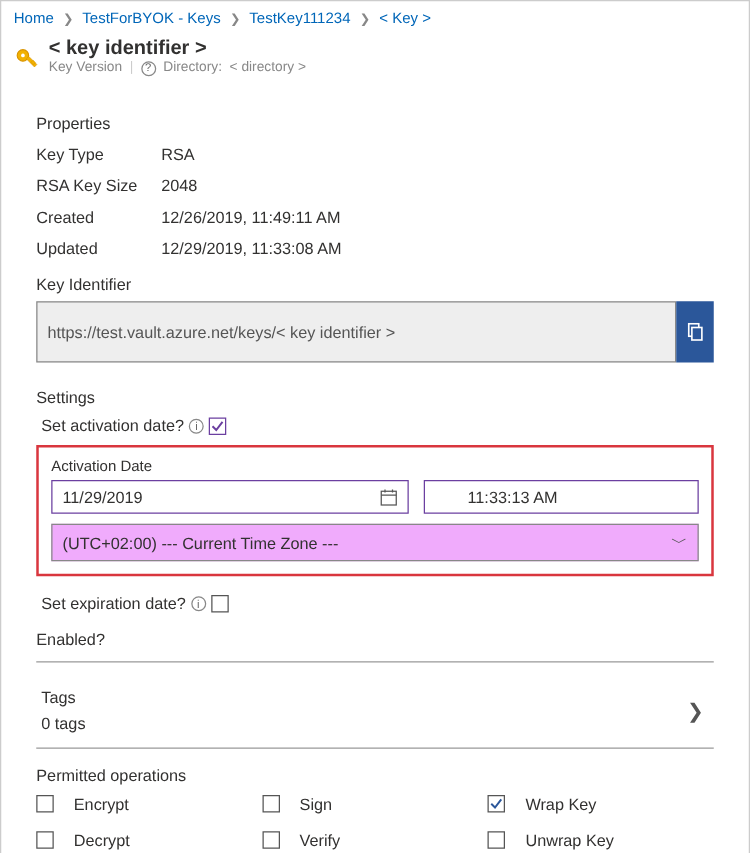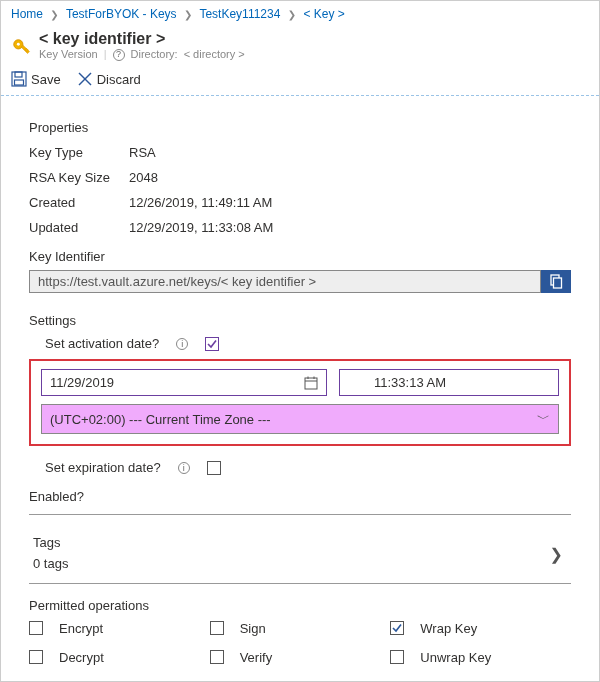--- a/index.html
+++ b/index.html
@@ -24,25 +24,25 @@
   .cmdbar { display: flex; gap: 16px; padding: 4px 10px 8px 10px; border-bottom: 1px dashed #9ac3e6; }
   .cmd { display: flex; align-items: center; gap: 4px; color: #323130; font-size: 13px; cursor: pointer; }
   .cmd svg { width: 16px; height: 16px; }
   .content { padding: 16px 28px; }
   .section-h { font-size: 13px; font-weight: 400; color: #323130; margin: 8px 0 10px 0; }
   .prop-row { display: flex; margin: 10px 0; font-size: 13px; }
   .prop-label { width: 100px; color: #323130; }
   .prop-value { color: #323130; }
   .field-label { margin: 14px 0 6px 0; font-size: 13px; }
   .id-row { display: flex; align-items: stretch; }
-  .id-input { flex: 1; background: #eee; border: 1px solid #888; padding: 3px 8px; font-size: 13px; color: #555; }
+  .id-input { flex: 1; background: #eee; border: 1px solid #888; padding: 16px 8px; font-size: 13px; color: #555; }
   .copy-btn { width: 30px; background: #2b579a; display: flex; align-items: center; justify-content: center; }
   .copy-btn svg { width: 16px; height: 16px; }
   .settings-h { margin-top: 20px; margin-bottom: 8px; }
-  .inline-setting { display: flex; align-items: center; gap: 17px; margin: 6px 16px; }
+  .inline-setting { display: flex; align-items: center; gap: 4px; margin: 6px 4px; }
   .check { width: 14px; height: 14px; border: 1px solid #555; display: inline-flex; align-items: center; justify-content: center; }
   .check.purple { border-color: #6b3fa0; }
   .check svg { width: 12px; height: 12px; }
   .highlight-box { border: 2px solid #d9363e; padding: 8px 10px 10px 10px; margin: 8px 0 14px 0; }
   .hl-label { font-size: 12px; color: #323130; margin-bottom: 4px; }
   .date-row { display: flex; gap: 12px; margin-bottom: 8px; }
   .input-box { border: 1px solid #6b3fa0; padding: 5px 8px; display: flex; align-items: center; justify-content: space-between; background: #fff; }
   .date-input { flex: 1; }
   .time-input { width: 220px; padding-left: 34px; }
   .cal-icon { color:#555; font-size:13px; }
@@ -88,37 +88,20 @@
       <div class="subtitle">
         <span>Key Version</span>
         <span style="color:#ccc">|</span>
         <span class="info-circle">?</span>
         <span>Directory:</span>
         <span>&lt; directory &gt;</span>
       </div>
     </div>
   </div>
 
-  <div class="cmdbar">
-    <div class="cmd">
-      <svg viewBox="0 0 16 16">
-          <rect x="1" y="1" width="14" height="14" fill="none" stroke="#2b579a" stroke-width="1.2"></rect>
-          <rect x="4" y="1" width="7" height="5" fill="none" stroke="#2b579a" stroke-width="1.2"></rect>
-          <rect x="3.5" y="9" width="9" height="5" fill="none" stroke="#2b579a" stroke-width="1.2"></rect>
-        </svg>
-      <span>Save</span>
-    </div>
-    <div class="cmd">
-      <svg viewBox="0 0 16 16">
-          <line x1="2" y1="2" x2="14" y2="14" stroke="#2b579a" stroke-width="1.4"></line>
-          <line x1="14" y1="2" x2="2" y2="14" stroke="#2b579a" stroke-width="1.4"></line>
-        </svg>
-      <span>Discard</span>
-    </div>
-  </div>
 
   <div class="content">
     <div class="section-h">Properties</div>
     <div class="prop-row">
       <div class="prop-label">Key Type</div>
       <div class="prop-value">RSA</div>
     </div>
     <div class="prop-row">
       <div class="prop-label">RSA Key Size</div>
       <div class="prop-value">2048</div>
@@ -149,20 +132,21 @@
       <span>Set activation date?</span>
       <span class="info-circle">i</span>
       <span class="check purple">
         <svg viewBox="0 0 12 12">
             <polyline points="2,6 5,9 10,2.5" fill="none" stroke="#6b3fa0" stroke-width="1.6"></polyline>
           </svg>
       </span>
     </div>
 
     <div class="highlight-box">
+      <div class="hl-label">Activation Date</div>
       <div class="date-row">
         <div class="input-box date-input">
           <span>11/29/2019</span>
           <svg class="cal-icon" width="14" height="14" viewBox="0 0 14 14">
               <rect x="1" y="2" width="12" height="11" fill="none" stroke="#555"></rect>
               <line x1="1" y1="5" x2="13" y2="5" stroke="#555"></line>
               <line x1="4" y1="0.5" x2="4" y2="3" stroke="#555"></line>
               <line x1="10" y1="0.5" x2="10" y2="3" stroke="#555"></line>
             </svg>
         </div>

